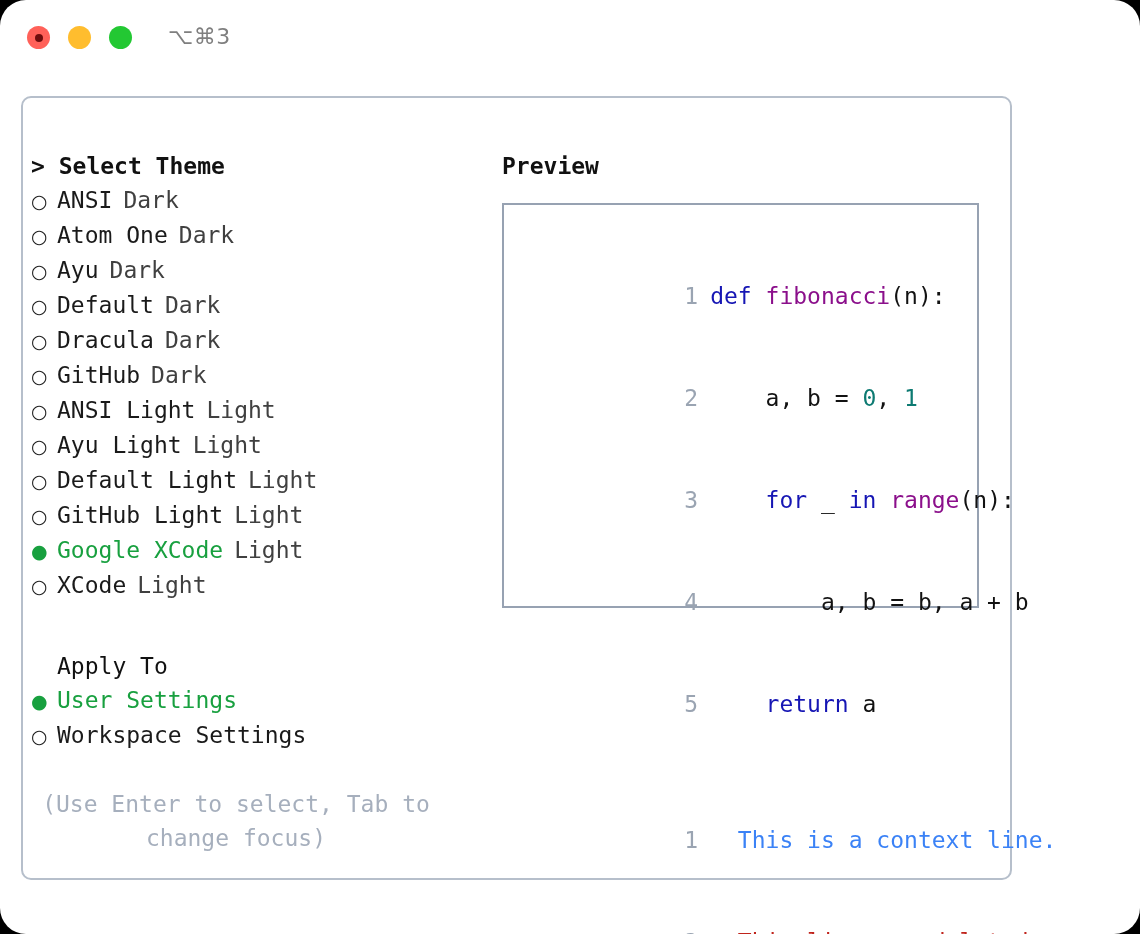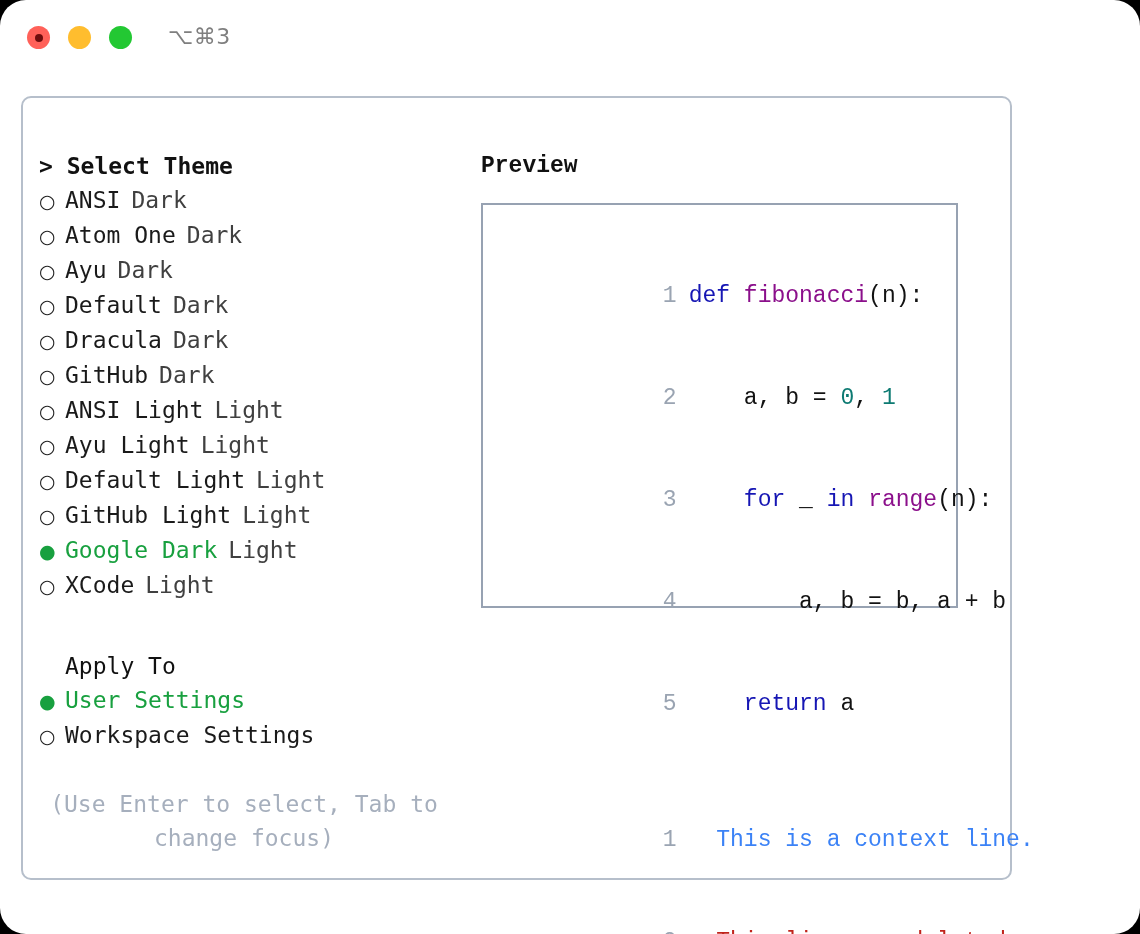--- a/index.html
+++ b/index.html
@@ -86,21 +86,21 @@
   .columns {
     position: absolute;
     left: 0; top: 0;
     width: 100%;
     height: 100%;
   }
 
   
   .left-col {
     position: absolute;
-    left: 16px;
+    left: 8px;
     top: 51px;
     width: 460px;
   }
 
   .section-title {
     font-size: 23px;
     line-height: 34px;
     color: #111111;
     font-weight: bold;
     white-space: pre;
@@ -146,24 +146,23 @@
     line-height: 34px;
     color: #a6afbd;
     width: 410px;
     white-space: normal;
     text-align: center;
   }
 
   
   .right-col {
     position: absolute;
-    left: 458px;
+    left: 479px;
     top: 51px;
     width: 490px;
-    font-family: Liberation Mono, monospace;
   }
   .preview-title {
     font-size: 23px;
     line-height: 34px;
     color: #111111;
     font-weight: bold;
   }
   .preview-box {
     margin-top: 20px;
     width: 477px;
@@ -259,21 +258,21 @@
             <span class="opt-label">Default Light</span>
             <span class="opt-tag">Light</span>
           </div>
           <div class="opt-row">
             <span class="opt-marker">○</span>
             <span class="opt-label">GitHub Light</span>
             <span class="opt-tag">Light</span>
           </div>
           <div class="opt-row selected">
             <span class="opt-marker">●</span>
-            <span class="opt-label">Google Dark</span>
+            <span class="opt-label">Google XCode</span>
             <span class="opt-tag">Light</span>
           </div>
           <div class="opt-row">
             <span class="opt-marker">○</span>
             <span class="opt-label">XCode</span>
             <span class="opt-tag">Light</span>
           </div>
         </div>
 
         <div class="applyto-title">Apply To</div>

